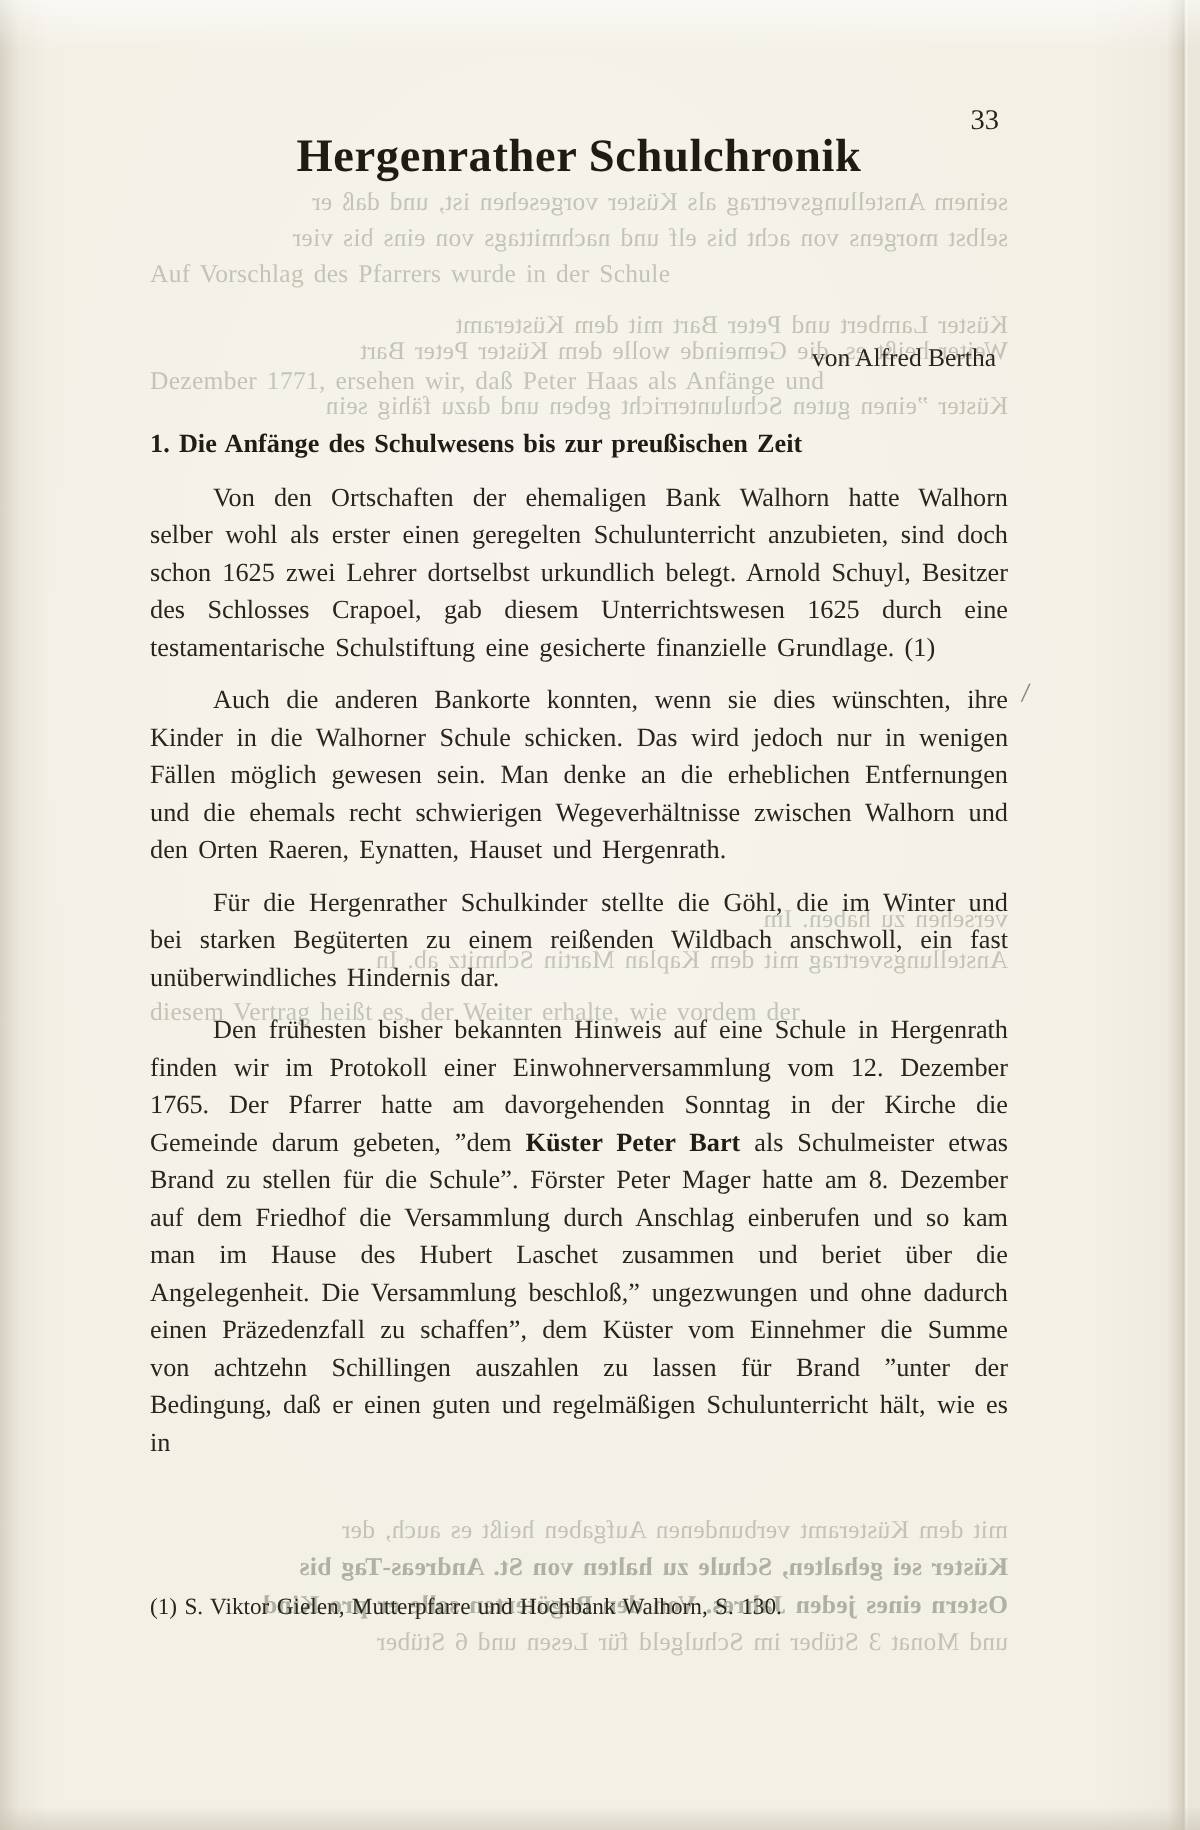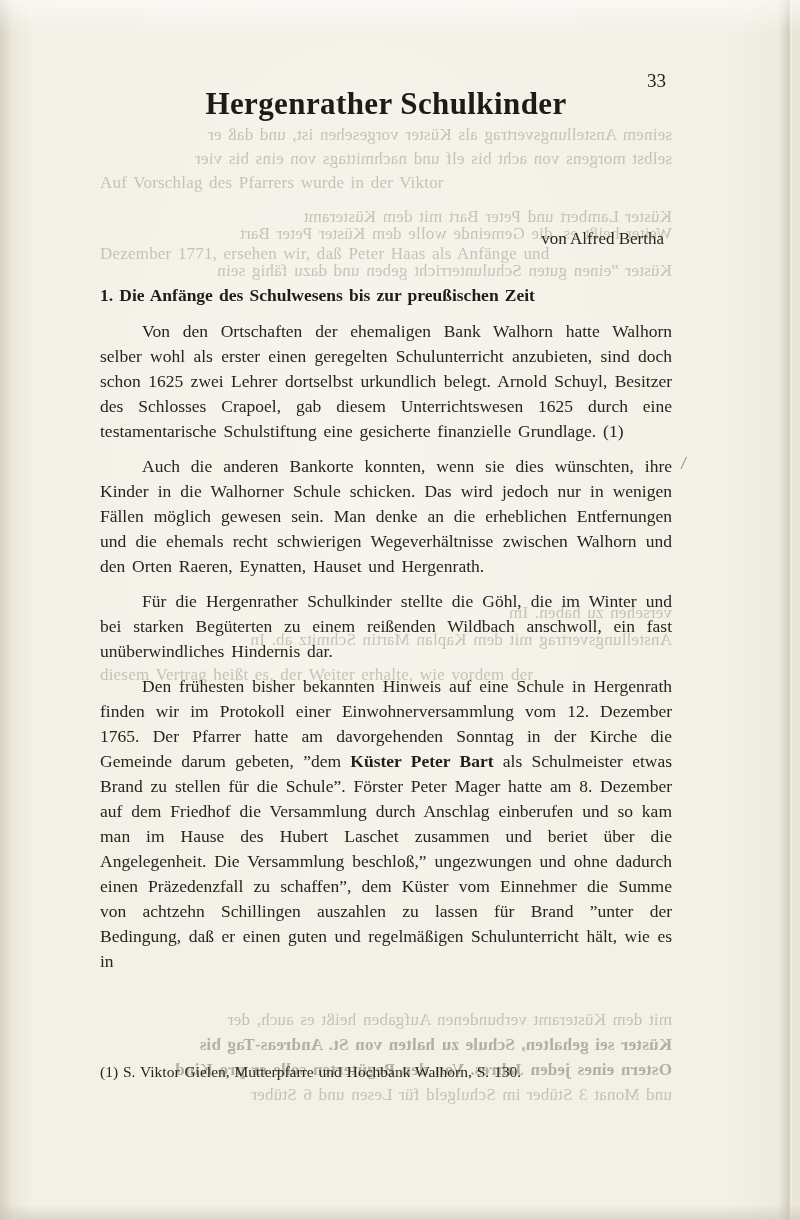--- a/index.html
+++ b/index.html
@@ -75,39 +75,39 @@
   }
 </style>
 </head>
 <body>
 
 <div class="scan">
 
   <div class="bleed-layer">
     <div class="bleed m" style="top:122px">seinem Anstellungsvertrag als Küster vorgesehen ist, und daß er</div>
     <div class="bleed m" style="top:146px">selbst morgens von acht bis elf und nachmittags von eins bis vier</div>
-    <div class="bleed n" style="top:170px">Auf Vorschlag des Pfarrers wurde in der Viktor</div>
+    <div class="bleed n" style="top:170px">Auf Vorschlag des Pfarrers wurde in der Schule</div>
     <div class="bleed m" style="top:204px">Küster Lambert und Peter Bart mit dem Küsteramt</div>
     <div class="bleed m" style="top:221px">Weiter heißt es, die Gemeinde wolle dem Küster Peter Bart</div>
     <div class="bleed n" style="top:241px">Dezember 1771, ersehen wir, daß Peter Haas als Anfänge und</div>
     <div class="bleed m" style="top:258px">Küster ”einen guten Schulunterricht geben und dazu fähig sein</div>
     <div class="bleed m" style="top:600px">versehen zu haben. Im</div>
     <div class="bleed m" style="top:627px">Anstellungsvertrag mit dem Kaplan Martin Schmitz ab. In</div>
     <div class="bleed n" style="top:662px">diesem Vertrag heißt es, der Weiter erhalte, wie vordem der</div>
     <div class="bleed m" style="top:1007px">mit dem Küsteramt verbundenen Aufgaben heißt es auch, der</div>
     <div class="bleed m b" style="top:1032px">Küster sei gehalten, Schule zu halten von St. Andreas-Tag bis</div>
     <div class="bleed m b" style="top:1057px">Ostern eines jeden Jahres. Von den Begüterten solle er pro Kind</div>
     <div class="bleed m" style="top:1082px">und Monat 3 Stüber im Schulgeld für Lesen und 6 Stüber</div>
   </div>
 
   <div class="content">
 
     <div class="page-number">33</div>
 
-    <h1 class="title">Hergenrather Schulkinder</h1>
+    <h1 class="title">Hergenrather Schulchronik</h1>
 
     <div class="byline">von Alfred Bertha</div>
 
     <div class="body-text">
       <h2 class="section-heading">1.  Die Anfänge des Schulwesens bis zur preußischen Zeit</h2>
       <p>Von den Ortschaften der ehemaligen Bank Walhorn hatte Walhorn selber wohl als erster einen geregelten Schulunterricht anzubieten, sind doch schon 1625 zwei Lehrer dortselbst urkundlich belegt. Arnold Schuyl, Besitzer des Schlosses Crapoel, gab diesem Unterrichtswesen 1625 durch eine testamentarische Schulstiftung eine gesicherte finanzielle Grundlage. (1)</p>
       <p>Auch die anderen Bankorte konnten, wenn sie dies wünschten, ihre Kinder in die Walhorner Schule schicken. Das wird jedoch nur in wenigen Fällen möglich gewesen sein. Man denke an die erheblichen Entfernungen und die ehemals recht schwierigen Wegeverhältnisse zwischen Walhorn und den Orten Raeren, Eynatten, Hauset und Hergenrath.</p>
       <p>Für die Hergenrather Schulkinder stellte die Göhl, die im Winter und bei starken Begüterten zu einem reißenden Wildbach anschwoll, ein fast unüberwindliches Hindernis dar.</p>
       <p><span>Den frühesten bisher bekannten Hinweis auf eine Schule in Hergenrath finden wir im Protokoll einer Einwohnerversammlung vom 12. Dezember 1765. Der Pfarrer hatte am davorgehenden Sonntag in der Kirche die Gemeinde darum gebeten, ”dem </span><strong>Küster Peter Bart</strong><span> als Schulmeister etwas Brand zu stellen für die Schule”. Förster Peter Mager hatte am 8. Dezember auf dem Friedhof die Versammlung durch Anschlag einberufen und so kam man im Hause des Hubert Laschet zusammen und beriet über die Angelegenheit. Die Versammlung beschloß,” ungezwungen und ohne dadurch einen Präzedenzfall zu schaffen”, dem Küster vom Einnehmer die Summe von achtzehn Schillingen auszahlen zu lassen für Brand ”unter der Bedingung, daß er einen guten und regelmäßigen Schulunterricht hält, wie es in</span></p>
     </div>

